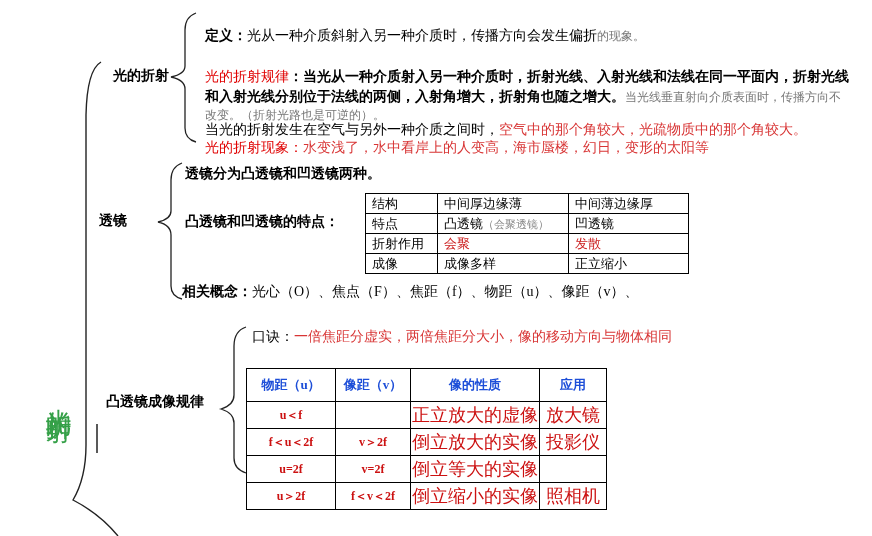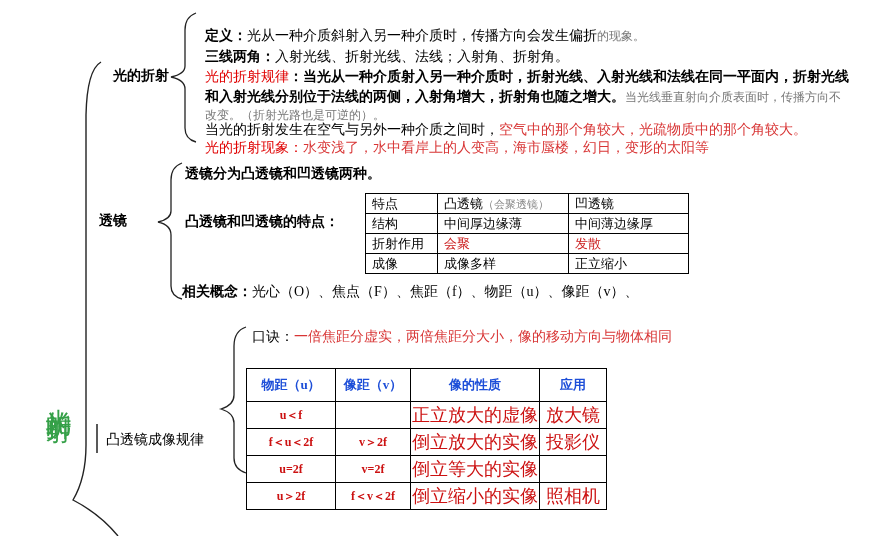--- a/index.html
+++ b/index.html
@@ -8,21 +8,21 @@
     font-family:"Liberation Serif","DejaVu Serif",serif;
     overflow:hidden;color:#000;
   }
   svg.overlay{position:absolute;left:0;top:0;pointer-events:none;}
   .line{position:absolute;white-space:nowrap;font-size:14px;line-height:26px;color:#000;}
   .b{font-weight:bold;}
   .red-bold{color:#e00000;font-weight:normal;}
   .red{color:#d83535;}
   .gray-small{font-size:12px;color:#777;}
   .node-label{position:absolute;white-space:nowrap;font-size:14px;font-weight:bold;color:#000;}
-  .node-label.normal{font-weight:normal;margin-top:38px;}
+  .node-label.normal{font-weight:bold;}
   .root-label{
     position:absolute;left:41px;top:388px;width:32px;
     writing-mode:vertical-rl;text-orientation:upright;
     font-size:26px;line-height:30px;letter-spacing:3px;color:#35a048;
   }
   table{border-collapse:collapse;table-layout:fixed;position:absolute;background:#fff;}
   table td,table th{border:1px solid #000;overflow:hidden;white-space:nowrap;font-weight:normal;}
   
   .lens-table{left:365px;top:193px;}
   .lens-table td{height:19px;font-size:13px;padding:0 0 0 6px;text-align:left;vertical-align:middle;}
@@ -56,23 +56,20 @@
 
   <div class="root-label">光的折射</div>
 
   <div class="node-label" style="left:113px;top:67px;">光的折射</div>
   <div class="node-label" style="left:99px;top:212px;">透镜</div>
   <div class="node-label normal" style="left:106px;top:393px;">凸透镜成像规律</div>
 
   <div class="line" style="left:205px;top:23px;">
     <span class="b">定义：</span><span>光从一种介质斜射入另一种介质时，传播方向会发生偏折</span><span class="gray-small">的现象。</span>
   </div>
-  <div class="line" style="left:205px;top:44px;">
-    <span class="b">三线两角：</span><span>入射光线、折射光线、法线；入射角、折射角。</span>
-  </div>
   <div class="line" style="left:205px;top:64px;">
     <span class="red-bold">光的折射规律</span><span class="b">：</span><span class="b">当光从一种介质射入另一种介质时，折射光线、入射光线和法线在同一平面内，折射光线</span>
   </div>
   <div class="line gray-small" style="left:205px;top:102px;">改变。（折射光路也是可逆的）。</div>
   <div class="line" style="left:205px;top:84px;">
     <span class="b">和入射光线分别位于法线的两侧，入射角增大，折射角也随之增大。</span><span class="gray-small">当光线垂直射向介质表面时，传播方向不</span>
   </div>
   <div class="line" style="left:205px;top:117px;">
     <span>当光的折射发生在空气与另外一种介质之间时，</span><span class="red">空气中的那个角较大，光疏物质中的那个角较大。</span>
   </div>
@@ -84,28 +81,28 @@
   <div class="line b" style="left:185px;top:209px;">凸透镜和凹透镜的特点：</div>
 
   <table class="lens-table">
     <colgroup>
         <col style="width:72px">
         <col style="width:131px">
         <col style="width:120px">
       </colgroup>
     <tbody>
         <tr>
+      <td>结构</td>
+      <td>中间厚边缘薄</td>
+      <td>中间薄边缘厚</td>
+    </tr>
+    <tr>
       <td>特点</td>
       <td><span>凸透镜</span><span class="note">（会聚透镜）</span></td>
       <td>凹透镜</td>
-    </tr>
-    <tr>
-      <td>结构</td>
-      <td>中间厚边缘薄</td>
-      <td>中间薄边缘厚</td>
     </tr>
     <tr>
       <td>折射作用</td>
       <td class="cell-red">会聚</td>
       <td class="cell-red">发散</td>
     </tr>
     <tr>
       <td>成像</td>
       <td>成像多样</td>
       <td>正立缩小</td>

